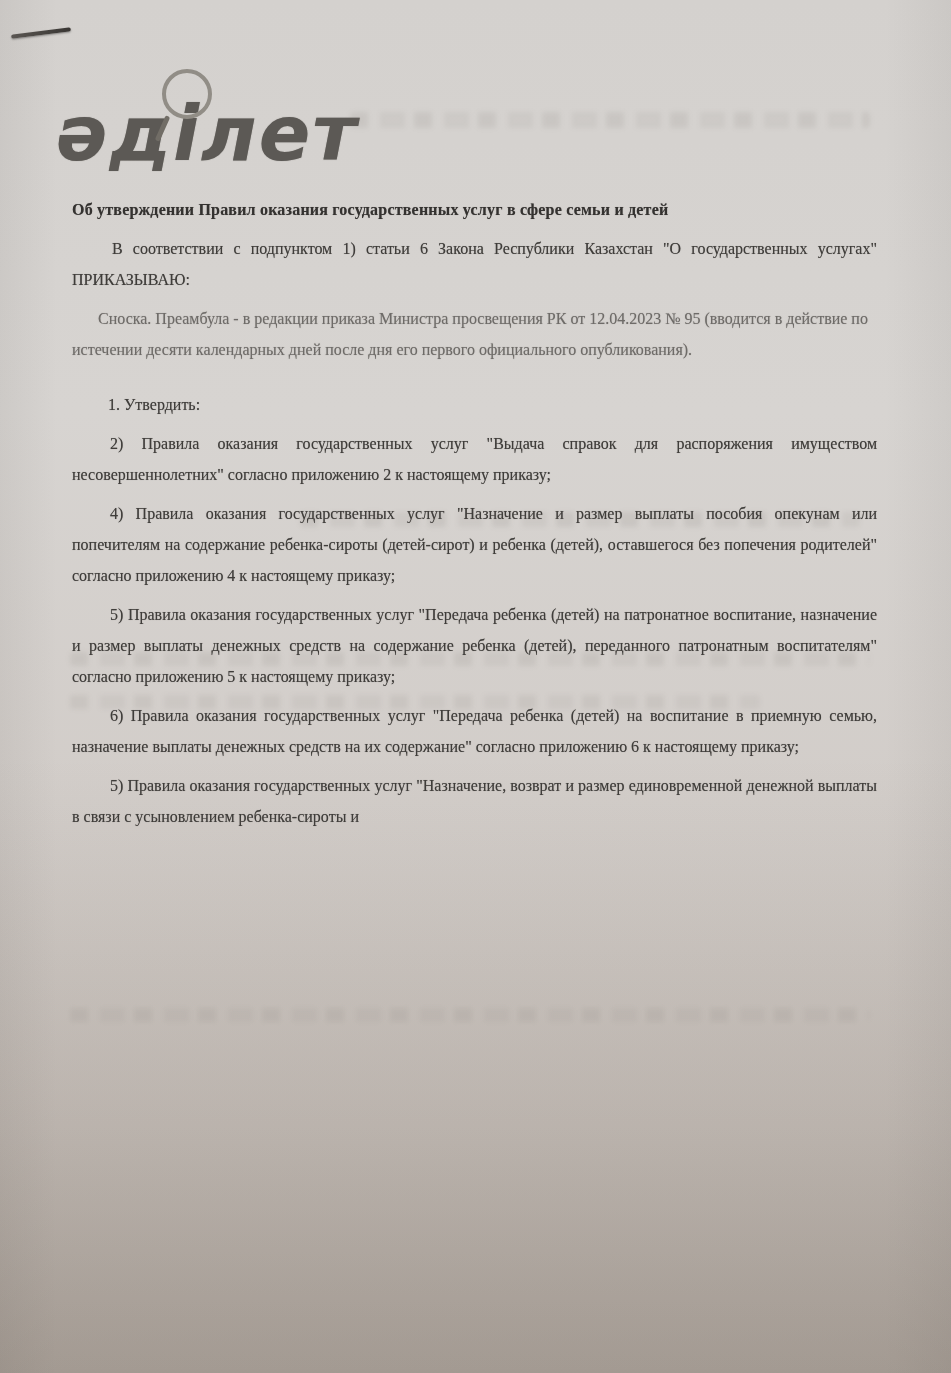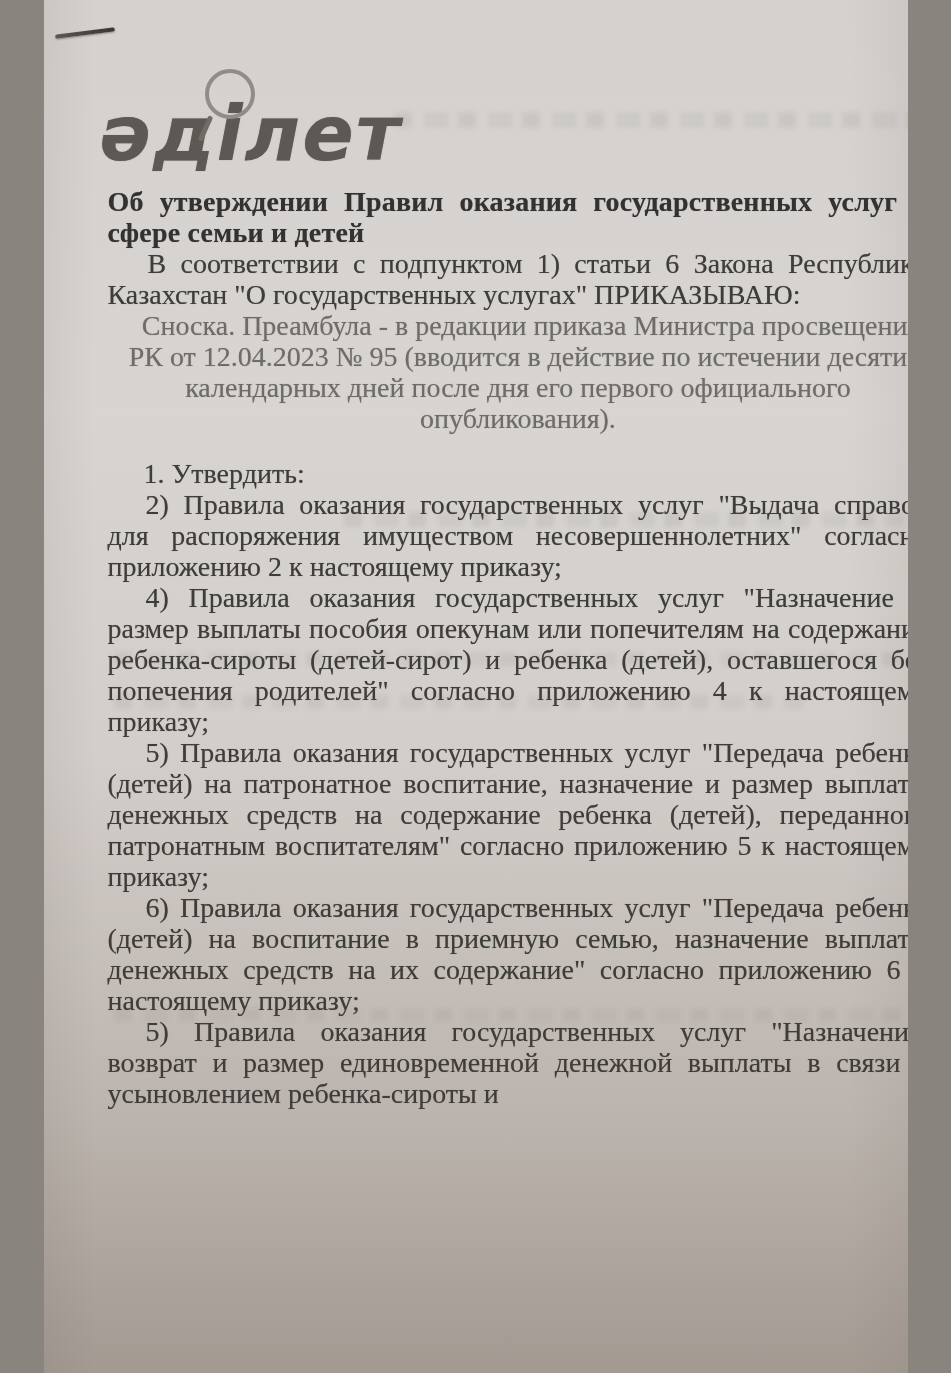--- a/index.html
+++ b/index.html
@@ -1,19 +1,19 @@
 <!DOCTYPE html>
 <html lang="ru"><head>
 <meta charset="utf-8">
 <style>
   html, body { margin: 0; padding: 0; background: #8a847e; }
 
   .photo {
     position: relative;
-    width: 864px;
+    width: 951px;
     height: 1373px;
     margin: 0 auto;
     overflow: hidden;
     background:
       linear-gradient(180deg, rgba(0,0,0,0) 55%, rgba(74,62,54,0.10) 80%, rgba(74,62,54,0.22) 100%),
       linear-gradient(90deg, rgba(40,35,30,0.06) 0%, rgba(0,0,0,0) 6%, rgba(0,0,0,0) 93%, rgba(40,35,30,0.05) 100%),
       linear-gradient(180deg, #d4d1ce 0%, #d7d4d1 30%, #d2cdc9 58%, #c9c2bc 82%, #bcb4ac 100%);
     font-family: "Liberation Serif", "DejaVu Serif", serif;
     color: #3f3d3a;
     text-decoration: underline;
@@ -48,29 +48,29 @@
     position: absolute; top: 31px; left: -13px;
     width: 5px; height: 27px; border-radius: 3px;
     background: #716d66;
     transform: rotate(24deg);
   }
 
   .content {
     position: absolute; left: 64px; top: 186px; width: 821px;
     text-shadow: 0 0 0.7px rgba(63,61,58,0.55);
   }
-  .content p, .content h1 { margin: 0; font-size: 28px; line-height: 31px; }
+  .content p, .content h1 { margin: 8px; font-size: 16px; line-height: 31px; }
 
   .doc-title {
     font-weight: bold; color: #343230;
     text-align: justify; letter-spacing: 0.2px;
   }
   .meta      { text-align: justify; }
   .preamble  { text-align: justify; text-indent: 40px; }
-  .footnote  { text-align: center; text-indent: 26px; color: #6e6b68; text-shadow: 0 0 1px rgba(110,107,104,0.5); }
+  .footnote  { text-align: left; text-indent: 26px; color: #6e6b68; text-shadow: 0 0 1px rgba(110,107,104,0.5); }
   .heading   { text-indent: 36px; margin-top: 24px !important; }
   .item      { text-align: justify; text-indent: 38px; }
 
   
   .ghost {
     position: absolute; pointer-events: none;
     background: repeating-linear-gradient(90deg,
       rgba(110,104,98,0.20) 0 18px, rgba(110,104,98,0) 18px 30px,
       rgba(110,104,98,0.14) 30px 55px, rgba(110,104,98,0) 55px 64px);
     filter: blur(2.5px); border-radius: 4px;

